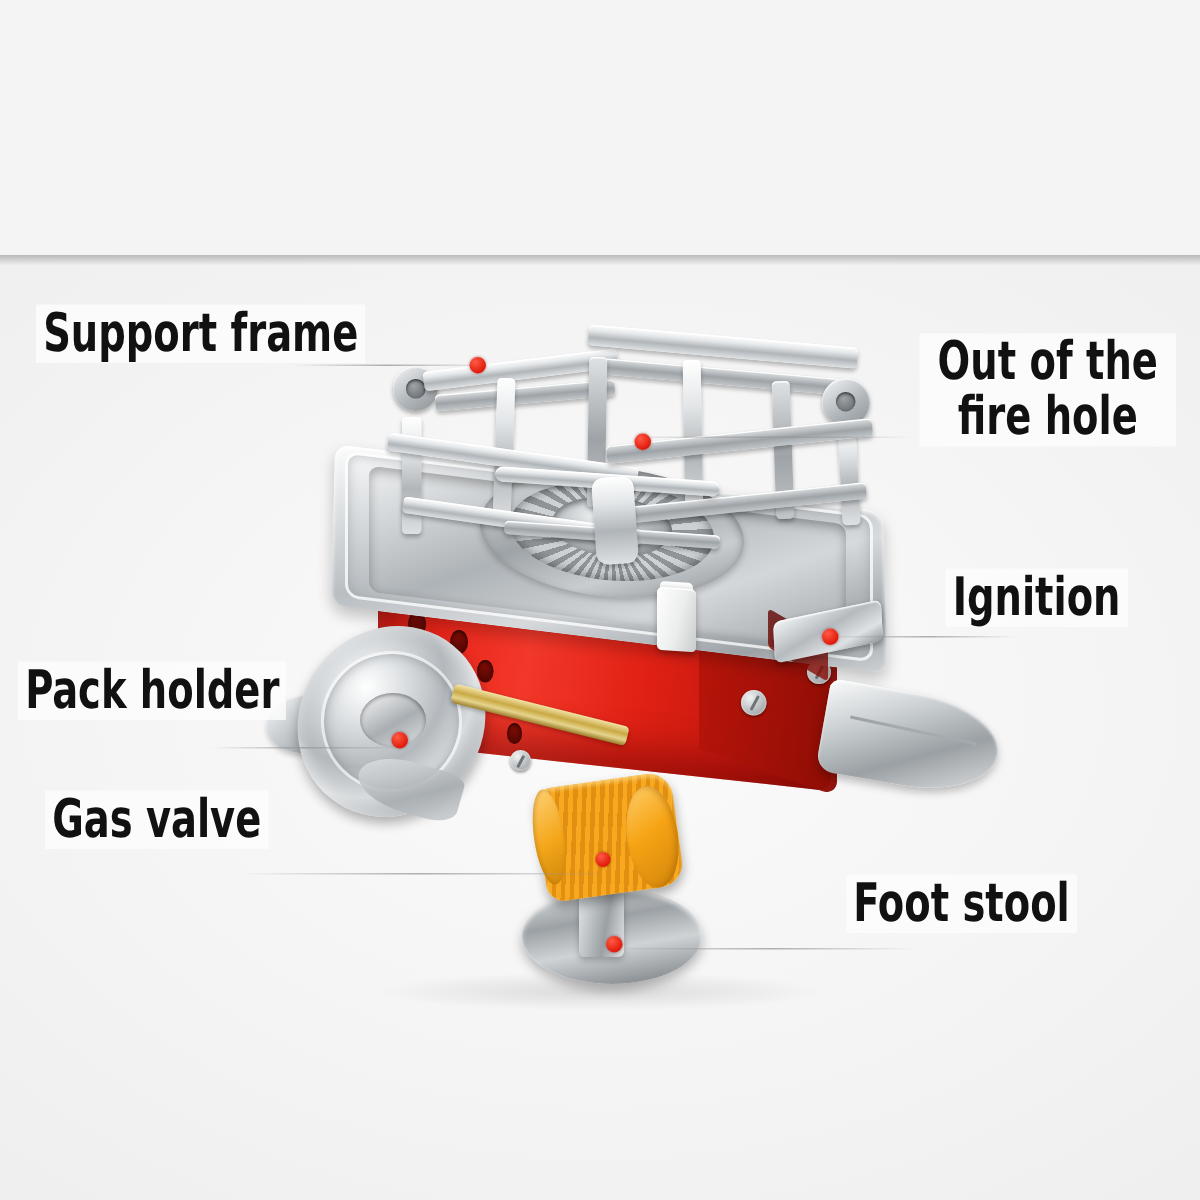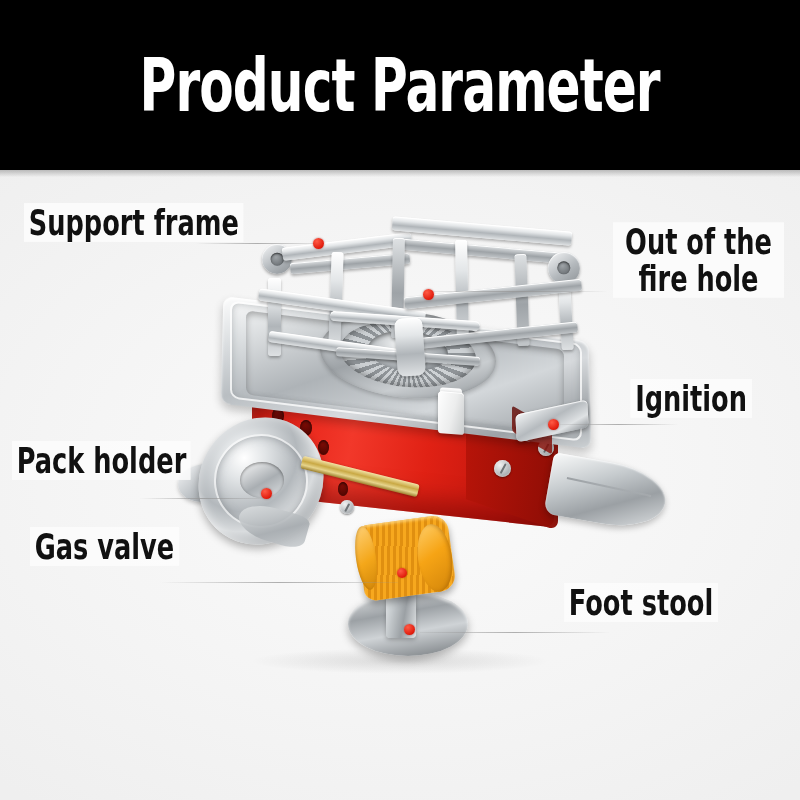--- a/index.html
+++ b/index.html
@@ -415,17 +415,14 @@
 
   <div class="label right" style="left:624px;top:382px;">Ignition</div>
 
   <div class="label left" style="left:12px;top:444px;">Pack holder</div>
 
   <div class="label left" style="left:30px;top:530px;">Gas valve</div>
 
   <div class="label right" style="left:556px;top:586px;">Foot stool</div>
 
   <div class="header-shadow"></div>
-  <div class="header">
-    <div class="header-title">Product Parameter</div>
-  </div>
 
 </div>
 
 </body></html>

